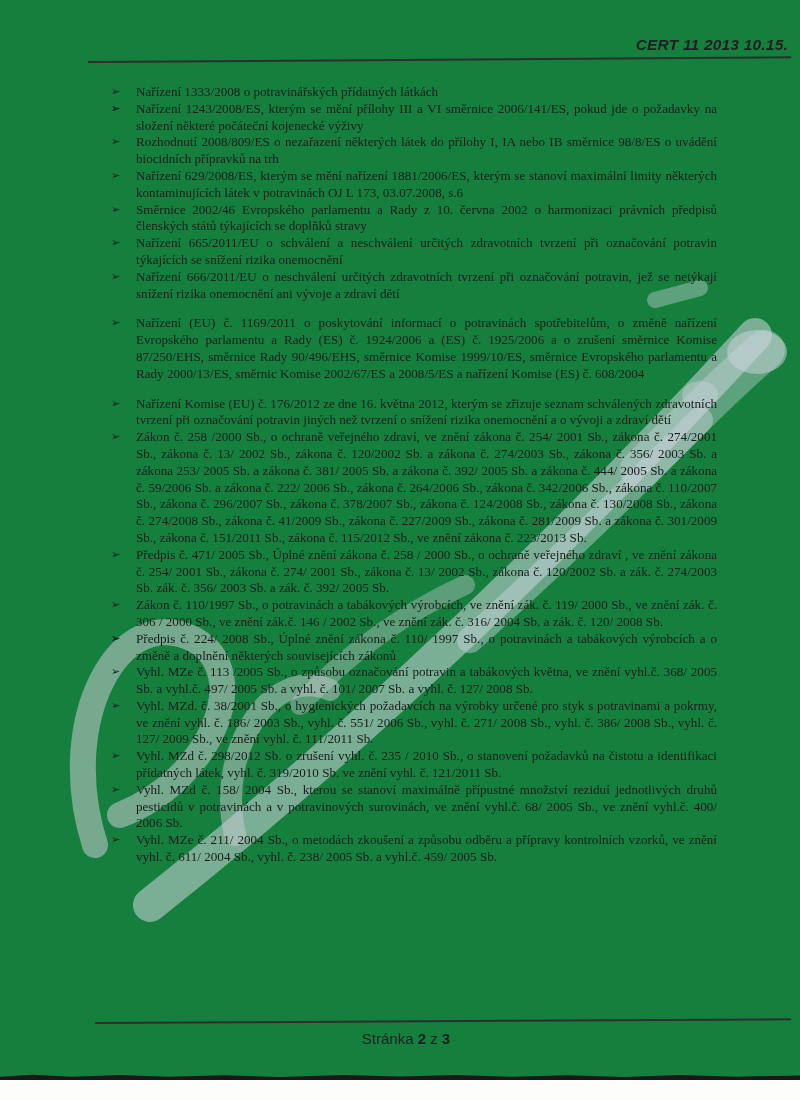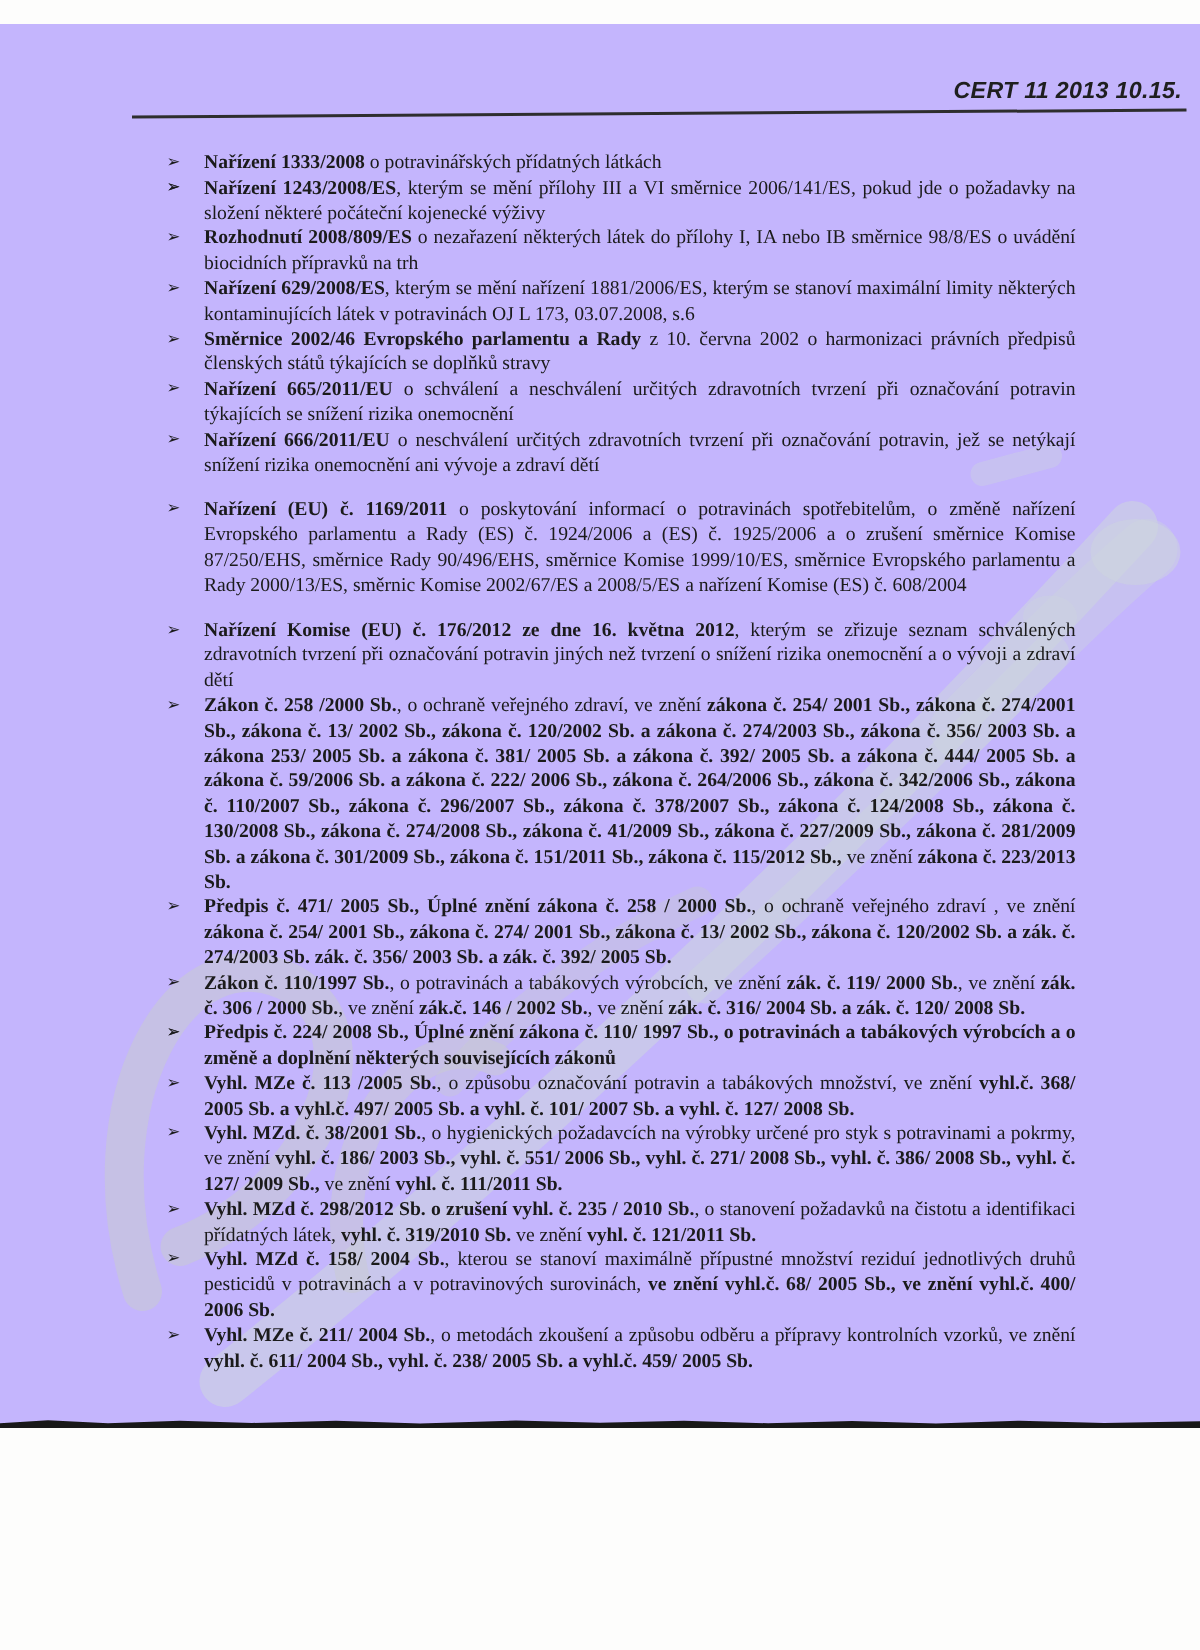--- a/index.html
+++ b/index.html
@@ -3,22 +3,22 @@
 <meta charset="utf-8">
 <style>
   html,body{margin:0;padding:0;}
   body{
     width:800px;height:1100px;
     background:#fdfdfc;
     font-family:"Liberation Serif",serif;
     -webkit-font-smoothing:antialiased;
   }
   .page{
-    position:relative;width:800px;height:936px;
-    background:#c4b5fd;overflow:hidden;color:#1c1c1c;margin-top:16px;
+    position:relative;width:800px;height:1080px;
+    background:#15803d;overflow:hidden;color:#1c1c1c;
   }
   .watermark{position:absolute;left:0;top:0;pointer-events:none;}
   .header{
     position:absolute;top:36px;right:12px;
     font-family:"Liberation Sans",sans-serif;
     font-style:italic;font-weight:bold;font-size:15.5px;
     letter-spacing:.2px;color:#1f1f1f;
   }
   .rule{position:absolute;height:2px;background:#2e2e2e;}
   .rule-top{top:61px;left:88px;width:703px;transform:rotate(-0.38deg);transform-origin:left center;}
@@ -28,21 +28,21 @@
     font-size:13.1px;line-height:16.8px;text-align:justify;
     color:#1b1b1b;
   }
   .group{margin-top:0;}
   .group + .group{margin-top:13px;}
   .item{position:relative;padding-left:25px;}
   .bullet{
     position:absolute;left:0;top:0;
     font-family:"DejaVu Sans",sans-serif;font-size:11px;color:#1b1b1b;
   }
-  .itext .b{font-weight:bold;}
+  .itext .b{font-weight:normal;}
   .footer{
     position:absolute;top:1030px;left:0;width:812px;text-align:center;
     font-family:"Liberation Sans",sans-serif;font-size:15px;color:#1f1f1f;
   }
   .footer .fb{font-weight:bold;}
   .scan-edge{
     position:absolute;bottom:0;left:0;width:800px;height:7px;background:#181818;
     clip-path:polygon(0% 55%,4% 25%,9% 55%,15% 30%,21% 52%,28% 32%,35% 58%,43% 28%,50% 50%,57% 30%,64% 55%,71% 33%,78% 58%,85% 30%,92% 52%,100% 35%,100% 100%,0% 100%);
   }
 </style>
@@ -85,21 +85,21 @@
       <div class="group">
         <div class="item"><span class="bullet">➢</span><span class="itext"><span class="b">Nařízení (EU) č. 1169/2011</span><span>  o poskytování informací o potravinách spotřebitelům, o změně nařízení Evropského parlamentu a Rady (ES) č. 1924/2006 a (ES) č. 1925/2006 a o zrušení směrnice Komise 87/250/EHS, směrnice Rady 90/496/EHS, směrnice Komise 1999/10/ES, směrnice Evropského parlamentu a Rady 2000/13/ES, směrnic Komise 2002/67/ES a 2008/5/ES a nařízení Komise (ES) č. 608/2004</span></span></div>
       </div>
       <div class="group">
         <div class="item"><span class="bullet">➢</span><span class="itext"><span class="b">Nařízení Komise (EU) č. 176/2012  ze dne 16. května 2012</span><span>, kterým se zřizuje seznam schválených zdravotních tvrzení při označování potravin jiných než tvrzení o snížení rizika onemocnění a o vývoji a zdraví dětí</span></span></div>
         <div class="item"><span class="bullet">➢</span><span class="itext"><span class="b">Zákon č. 258 /2000 Sb.</span><span>, o ochraně veřejného zdraví, ve znění </span><span class="b">zákona č. 254/ 2001 Sb., zákona č. 274/2001 Sb., zákona č. 13/ 2002 Sb., zákona č. 120/2002 Sb. a zákona č. 274/2003 Sb., zákona č. 356/ 2003 Sb. a zákona 253/ 2005 Sb. a zákona č. 381/ 2005 Sb. a zákona č. 392/ 2005 Sb. a zákona č. 444/ 2005 Sb. a zákona č. 59/2006 Sb. a zákona č. 222/ 2006 Sb., zákona č. 264/2006 Sb., zákona č. 342/2006 Sb., zákona č. 110/2007 Sb., zákona č. 296/2007 Sb., zákona č. 378/2007 Sb., zákona č. 124/2008 Sb., zákona č. 130/2008 Sb., zákona č. 274/2008 Sb., zákona č. 41/2009 Sb., zákona č. 227/2009 Sb., zákona č. 281/2009 Sb. a zákona č. 301/2009 Sb., zákona č. 151/2011 Sb., zákona č. 115/2012 Sb.,</span><span> ve znění </span><span class="b">zákona č. 223/2013 Sb.</span></span></div>
         <div class="item"><span class="bullet">➢</span><span class="itext"><span class="b">Předpis č. 471/ 2005 Sb., Úplné znění zákona č. 258 / 2000 Sb.</span><span>, o ochraně veřejného zdraví , ve znění </span><span class="b">zákona č. 254/ 2001 Sb., zákona č. 274/ 2001 Sb., zákona č. 13/ 2002 Sb., zákona č. 120/2002 Sb. a zák. č. 274/2003 Sb.  zák. č. 356/ 2003 Sb. a zák. č. 392/ 2005 Sb.</span></span></div>
         <div class="item"><span class="bullet">➢</span><span class="itext"><span class="b">Zákon č. 110/1997 Sb.</span><span>, o potravinách a tabákových výrobcích, ve znění </span><span class="b">zák. č. 119/ 2000 Sb.</span><span>, ve znění </span><span class="b">zák. č. 306 / 2000 Sb.</span><span>, ve znění </span><span class="b">zák.č. 146 / 2002 Sb.</span><span>, ve znění </span><span class="b">zák. č. 316/ 2004 Sb. a zák. č. 120/ 2008 Sb.</span></span></div>
         <div class="item"><span class="bullet">➢</span></div>
         <div class="item"><span class="bullet">➢</span><span class="itext"><span class="b">Předpis č. 224/ 2008 Sb., Úplné znění zákona č. 110/ 1997 Sb., o potravinách a tabákových výrobcích a o změně a doplnění některých souvisejících zákonů</span></span></div>
-        <div class="item"><span class="bullet">➢</span><span class="itext"><span class="b">Vyhl. MZe č. 113 /2005 Sb.</span><span>, o způsobu označování potravin a tabákových množství, ve znění </span><span class="b">vyhl.č. 368/ 2005 Sb. a vyhl.č. 497/ 2005 Sb. a vyhl. č. 101/ 2007 Sb. a vyhl. č. 127/ 2008 Sb.</span></span></div>
+        <div class="item"><span class="bullet">➢</span><span class="itext"><span class="b">Vyhl. MZe č. 113 /2005 Sb.</span><span>, o způsobu označování potravin a tabákových května, ve znění </span><span class="b">vyhl.č. 368/ 2005 Sb. a vyhl.č. 497/ 2005 Sb. a vyhl. č. 101/ 2007 Sb. a vyhl. č. 127/ 2008 Sb.</span></span></div>
         <div class="item"><span class="bullet">➢</span><span class="itext"><span class="b">Vyhl. MZd. č. 38/2001 Sb.</span><span>, o hygienických požadavcích na výrobky určené pro styk s potravinami a pokrmy, ve znění </span><span class="b">vyhl. č. 186/ 2003 Sb., vyhl. č. 551/ 2006 Sb., vyhl. č. 271/ 2008 Sb., vyhl. č. 386/ 2008 Sb., vyhl. č. 127/ 2009 Sb.,</span><span> ve znění </span><span class="b">vyhl. č. 111/2011 Sb.</span></span></div>
         <div class="item"><span class="bullet">➢</span><span class="itext"><span class="b">Vyhl. MZd č. 298/2012 Sb. o zrušení vyhl. č. 235 / 2010 Sb.</span><span>, o stanovení požadavků na čistotu a identifikaci přídatných látek, </span><span class="b">vyhl. č.  319/2010 Sb.</span><span> ve znění </span><span class="b">vyhl. č. 121/2011 Sb.</span></span></div>
         <div class="item"><span class="bullet">➢</span><span class="itext"><span class="b">Vyhl. MZd č. 158/ 2004 Sb.</span><span>, kterou se stanoví maximálně přípustné množství reziduí jednotlivých druhů pesticidů v potravinách a v potravinových surovinách, </span><span class="b">ve znění vyhl.č. 68/ 2005 Sb., ve znění vyhl.č. 400/ 2006 Sb.</span></span></div>
         <div class="item"><span class="bullet">➢</span><span class="itext"><span class="b">Vyhl. MZe č. 211/ 2004 Sb.</span><span>, o metodách zkoušení a způsobu odběru a přípravy kontrolních vzorků, ve znění </span><span class="b">vyhl. č. 611/ 2004 Sb., vyhl. č. 238/ 2005 Sb. a vyhl.č. 459/ 2005 Sb.</span></span></div>
       </div>
     </div>
 
   <div class="rule rule-bottom"></div>
 
   <div class="footer"><span>Stránka</span> <span class="fb">2</span> <span>z</span> <span class="fb">3</span></div>

